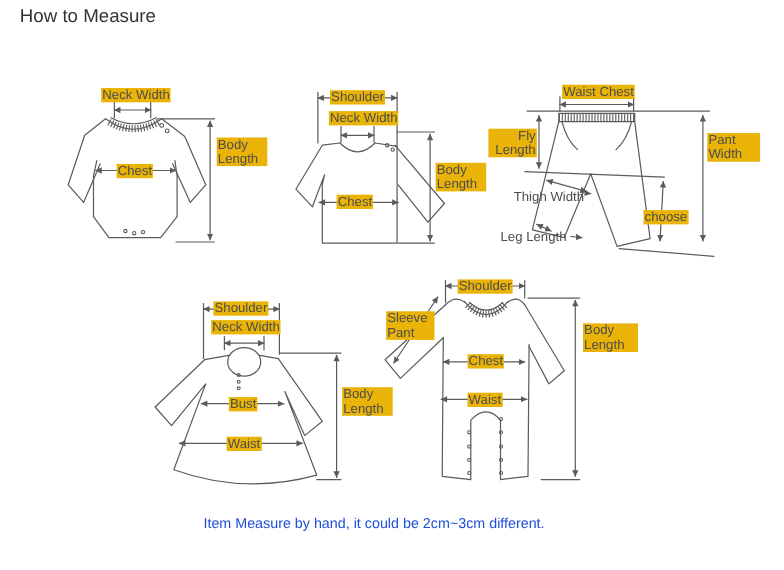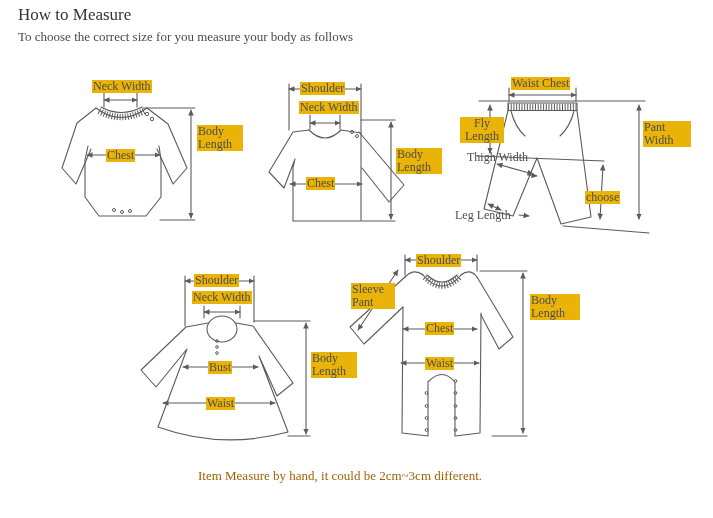--- a/index.html
+++ b/index.html
@@ -1,38 +1,37 @@
 <!DOCTYPE html>
 <html><head>
 <meta charset="utf-8">
 <style>
   html,body{margin:0;padding:0;background:#fff;}
   #page{position:relative;width:713px;height:518px;background:#fff;overflow:hidden;
-        font-family:Liberation Serif, serif;}
+        font-family:Liberation Sans, sans-serif;}
   #art{position:absolute;left:0;top:0;}
   .title{position:absolute;left:18px;top:5px;font-size:17px;line-height:20px;color:#333;}
   .subtitle{position:absolute;left:18px;top:29px;font-size:13px;color:#4a4a4a;}
   .footer{position:absolute;left:0;top:468px;width:680px;text-align:center;
-          font-size:13px;color:#a16207;}
+          font-size:13px;color:#1d4ed8;}
   .lbl{position:absolute;font-size:12px;line-height:13px;color:#4d4d4d;
        background:#eab308;padding:0 1px;white-space:nowrap;}
   .lbl.wrap{white-space:normal;}
   .lbl.clear{background:transparent;}
-  .lbl.right{text-align:center;margin-left:16px;}
+  .lbl.right{text-align:right;}
   svg .ln{stroke:#5b5b5b;stroke-width:1.1;fill:none;stroke-linejoin:round;stroke-linecap:round;}
   svg .rib{stroke:#5b5b5b;fill:none;stroke-width:6.5;stroke-dasharray:1 1.7;}
   svg .dot{fill:none;stroke:#5b5b5b;stroke-width:1;}
 </style>
 </head>
 <body>
 
 <div id="page">
 
   <div class="title">How to Measure</div>
-  <div class="subtitle">To choose the correct size for you measure your body as follows</div>
 
   <svg id="art" width="713" height="518" viewBox="0 0 713 518">
     <defs>
       <marker id="ae" markerWidth="6.5" markerHeight="7" refX="5" refY="3" orient="auto">
         <path d="M0,0.4 L5.4,3 L0,5.6 Z" fill="#5b5b5b"></path>
       </marker>
       <marker id="as" markerWidth="6.5" markerHeight="7" refX="0.4" refY="3" orient="auto">
         <path d="M5.4,0.4 L0,3 L5.4,5.6 Z" fill="#5b5b5b"></path>
       </marker>
     </defs>
@@ -156,21 +155,21 @@
   <div class="lbl wrap" style="left:197px;top:125px;width:44px">Body Length</div>
 
   <div class="lbl" style="left:300px;top:82px">Shoulder</div>
   <div class="lbl" style="left:299px;top:101px">Neck Width</div>
   <div class="lbl" style="left:306px;top:177px">Chest</div>
   <div class="lbl wrap" style="left:396px;top:148px;width:44px">Body Length</div>
 
   <div class="lbl" style="left:511px;top:77px">Waist Chest</div>
   <div class="lbl wrap right" style="left:444px;top:117px;width:42px">Fly Length</div>
   <div class="lbl wrap" style="left:643px;top:121px;width:46px">Pant Width</div>
-  <div class="lbl clear" style="left:466px;top:151px">Thigh Width</div>
+  <div class="lbl clear" style="left:466px;top:173px">Thigh Width</div>
   <div class="lbl" style="left:585px;top:191px">choose</div>
   <div class="lbl clear" style="left:454px;top:209px">Leg Length</div>
 
   <div class="lbl" style="left:194px;top:274px">Shoulder</div>
   <div class="lbl" style="left:192px;top:291px">Neck Width</div>
   <div class="lbl" style="left:208px;top:361px">Bust</div>
   <div class="lbl wrap" style="left:311px;top:352px;width:44px">Body Length</div>
   <div class="lbl" style="left:206px;top:397px">Waist</div>
 
   <div class="lbl" style="left:416px;top:254px">Shoulder</div>

